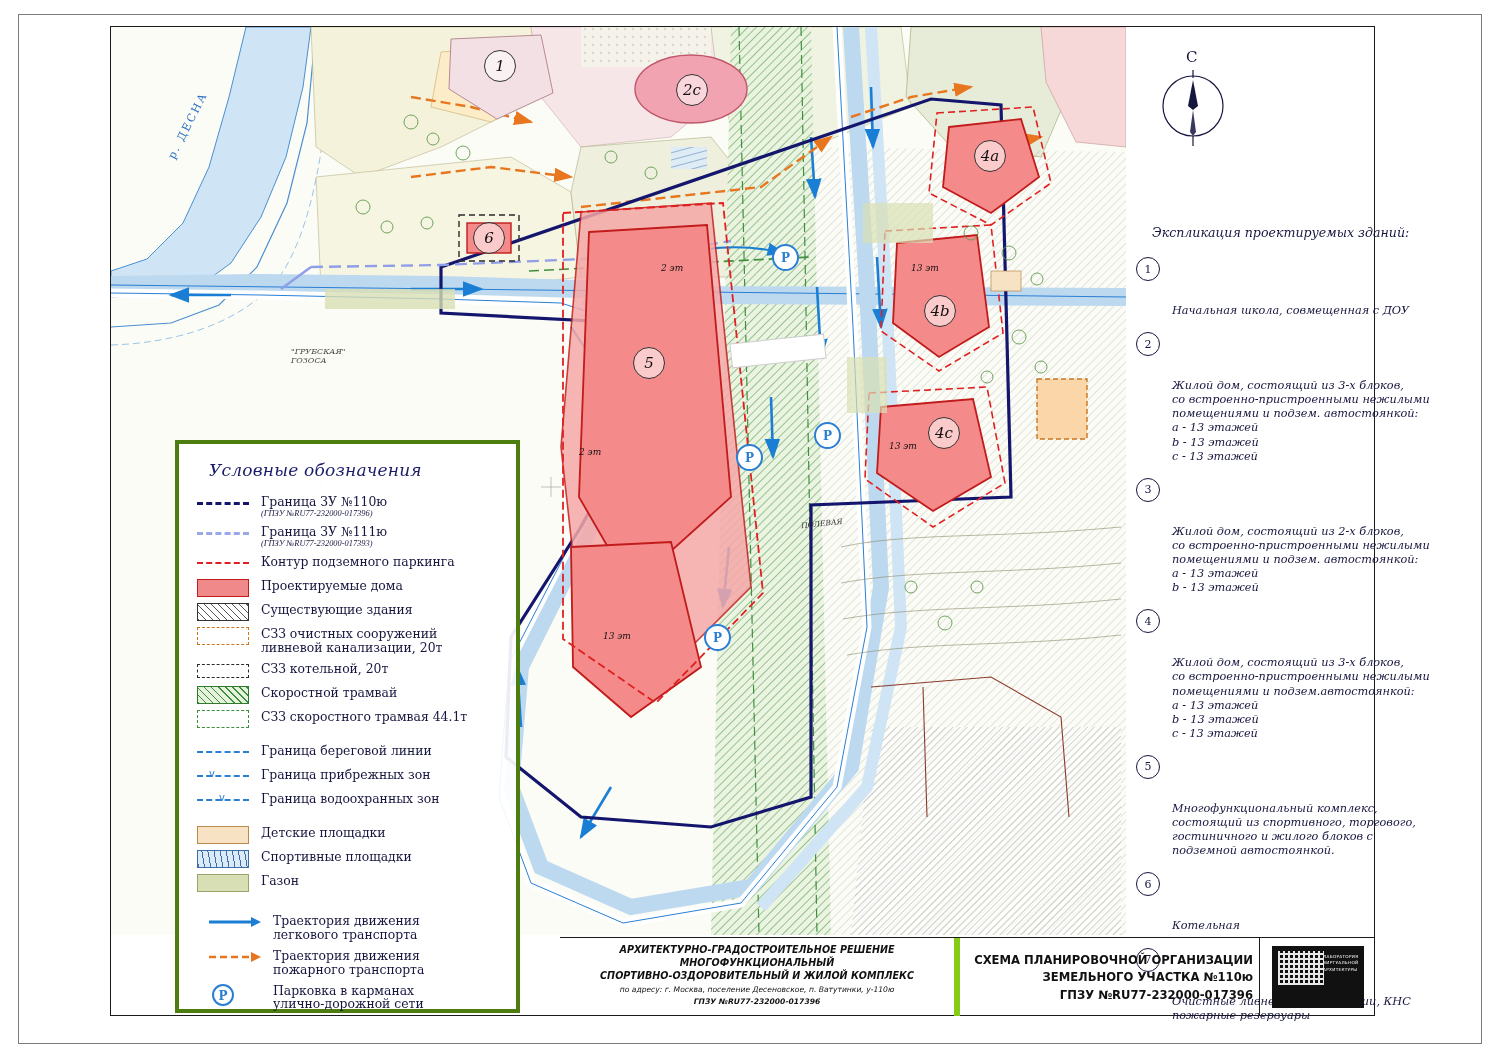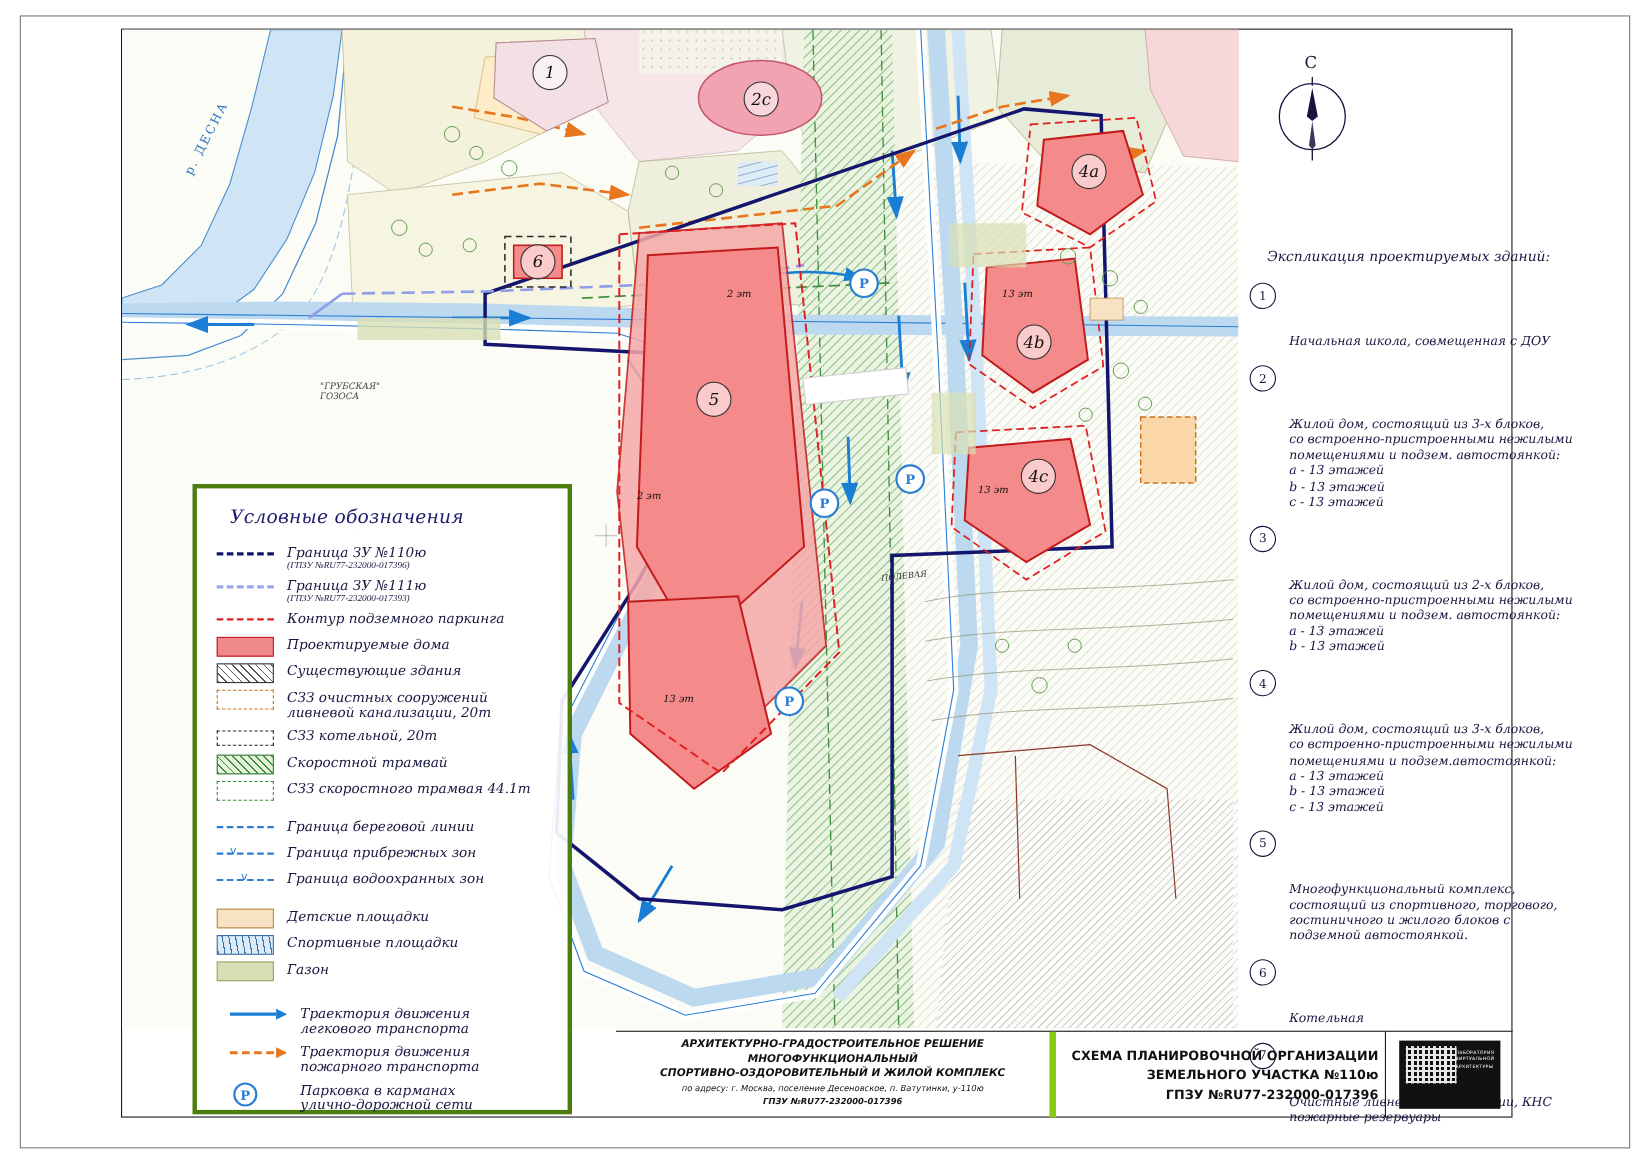--- a/index.html
+++ b/index.html
@@ -80,21 +80,20 @@
   }
   .legend-sym {
     width: 56px;
     min-width: 56px;
     height: 18px;
     position: relative;
     margin-right: 10px;
   }
   .legend-text {
     font-family: "DejaVu Serif", serif;
-    font-style: italic;
     font-size: 12.4px;
     color: #16163f;
     line-height: 1.12;
     padding-top: 1px;
   }
   .legend-sub {
     font-family: Liberation Serif, serif;
     font-style: italic;
     font-size: 8.4px;
     color: #16163f;

